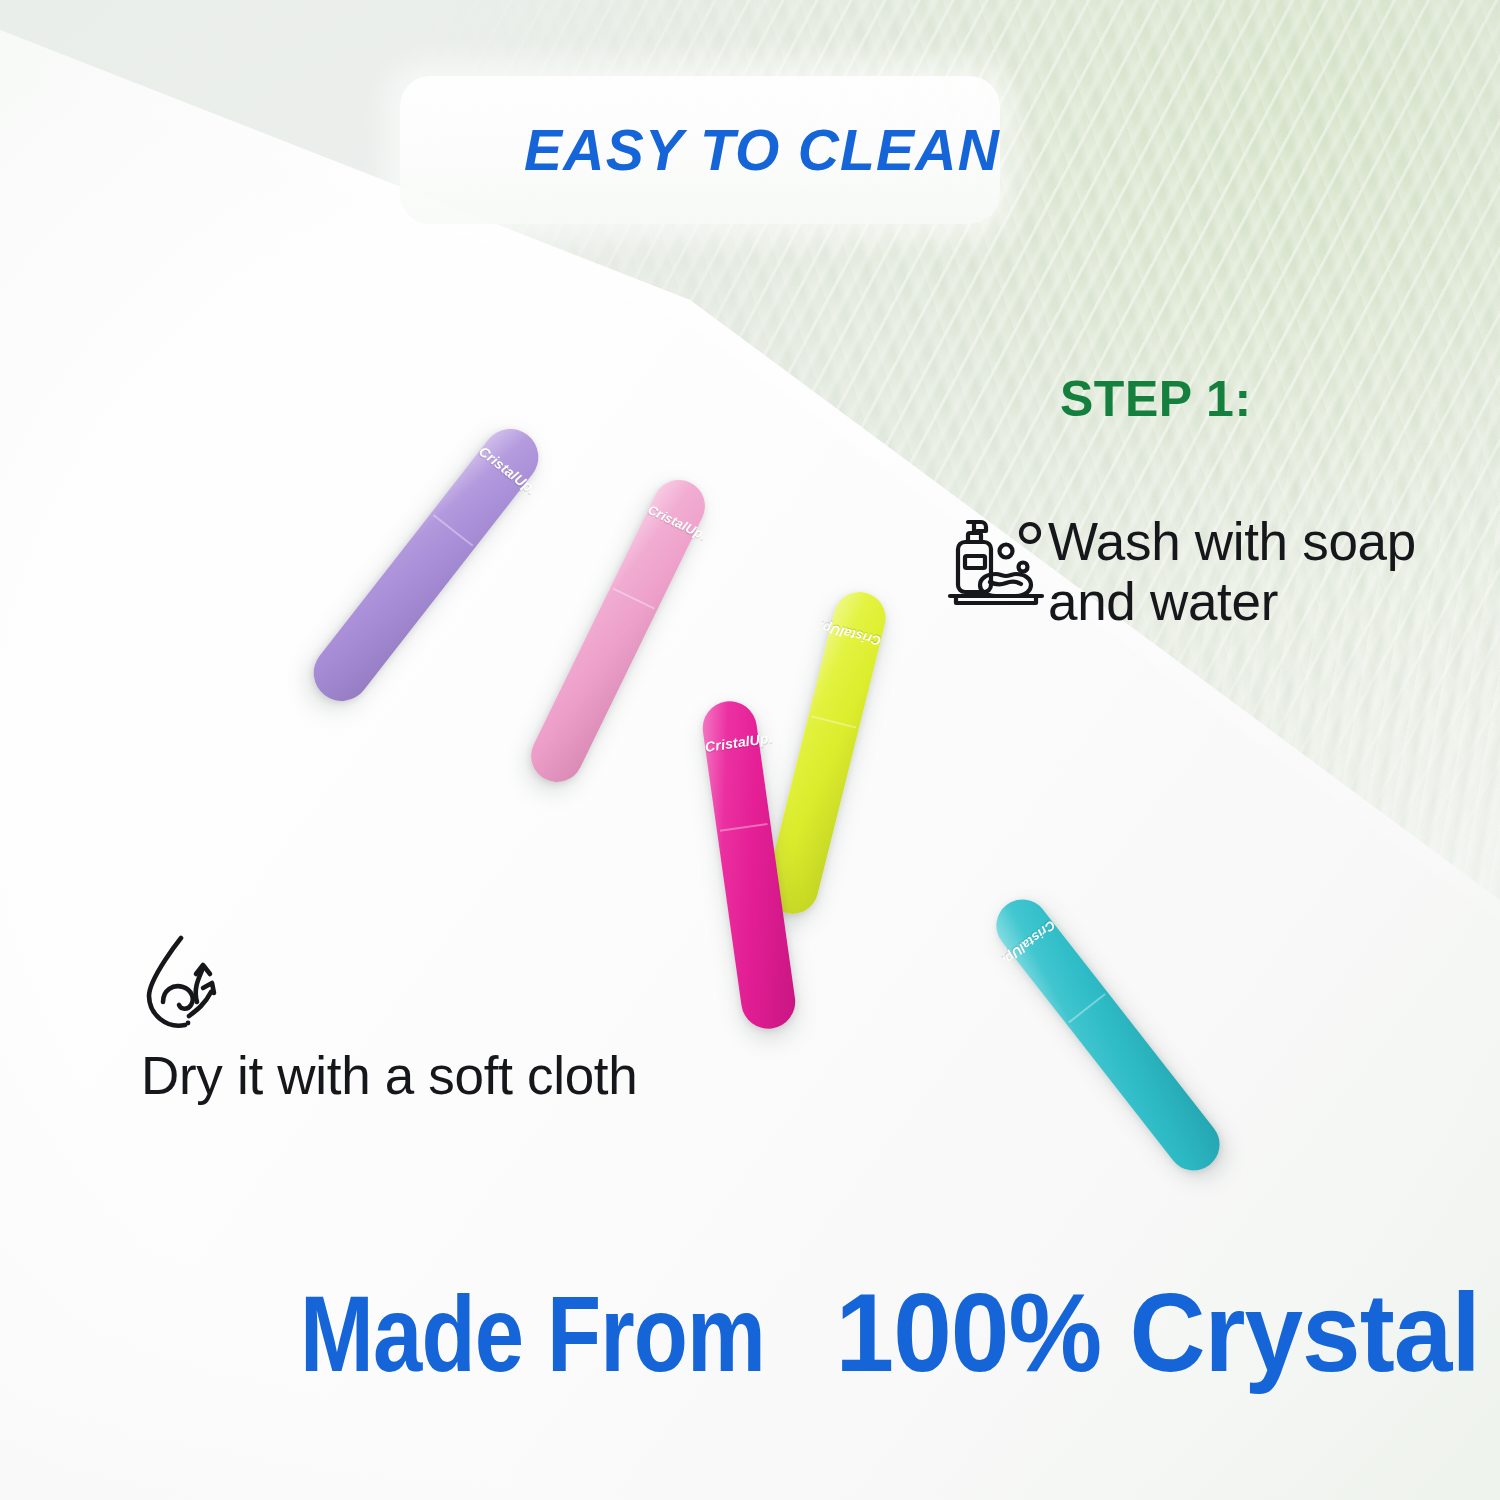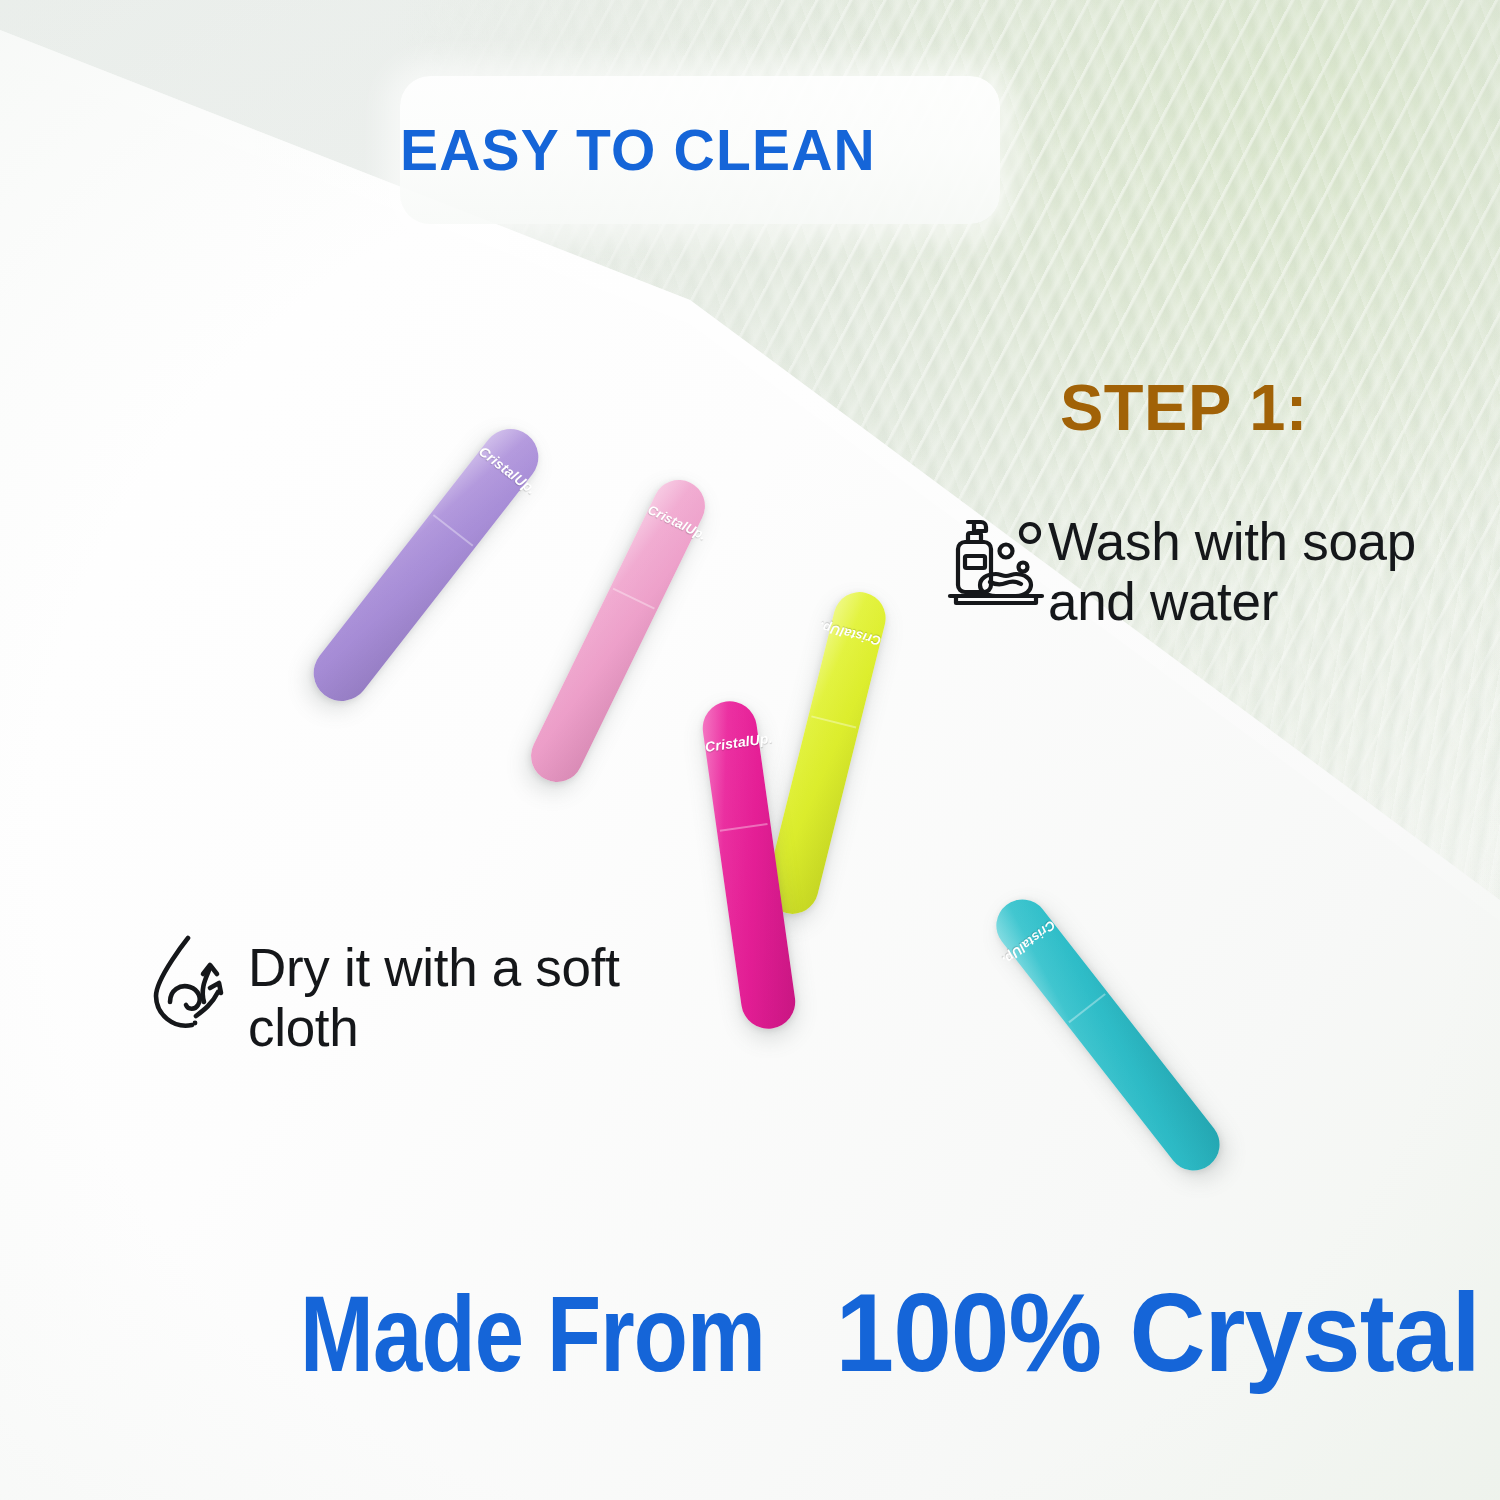--- a/index.html
+++ b/index.html
@@ -139,47 +139,48 @@
   
   #header-badge {
     position: absolute;
     left: 400px; top: 76px;
     width: 600px; height: 148px;
     border-radius: 30px;
     background: linear-gradient(180deg, rgba(255,255,255,0.93) 0%, rgba(252,253,252,0.97) 50%, rgba(248,250,248,0.93) 100%);
     box-shadow: 0 0 28px 16px rgba(255,255,255,0.55);
     display: flex;
     align-items: center;
-    justify-content: flex-start;
+    justify-content: flex-end;
+    font-style: italic;
   }
   #header-badge .title {
     color: #1565d8;
     font-size: 57px;
     font-weight: 700;
     letter-spacing: 1.2px;
   }
 
   
   .step-heading {
     position: absolute;
-    color: #a16207;
-    font-size: 65px;
+    color: #15803d;
+    font-size: 50px;
     font-weight: 700;
     letter-spacing: .5px;
   }
   #step1-heading { left: 1060px; top: 370px; }
   #step2-heading { left: 250px; top: 800px; }
 
   .step-body {
     position: absolute;
     display: flex;
     align-items: flex-start;
   }
   #step1-body { left: 944px; top: 512px; width: 480px; }
-  #step2-body { left: 148px; top: 930px; width: 520px; }
+  #step2-body { left: 141px; top: 930px; width: 520px; flex-direction: column; }
 
   .step-icon { flex: 0 0 auto; }
   .step-text {
     color: #15171a;
     font-size: 53px;
     line-height: 1.13;
     font-weight: 400;
     letter-spacing: -0.3px;
   }
   #step2-body .step-text { padding-top: 8px; }

